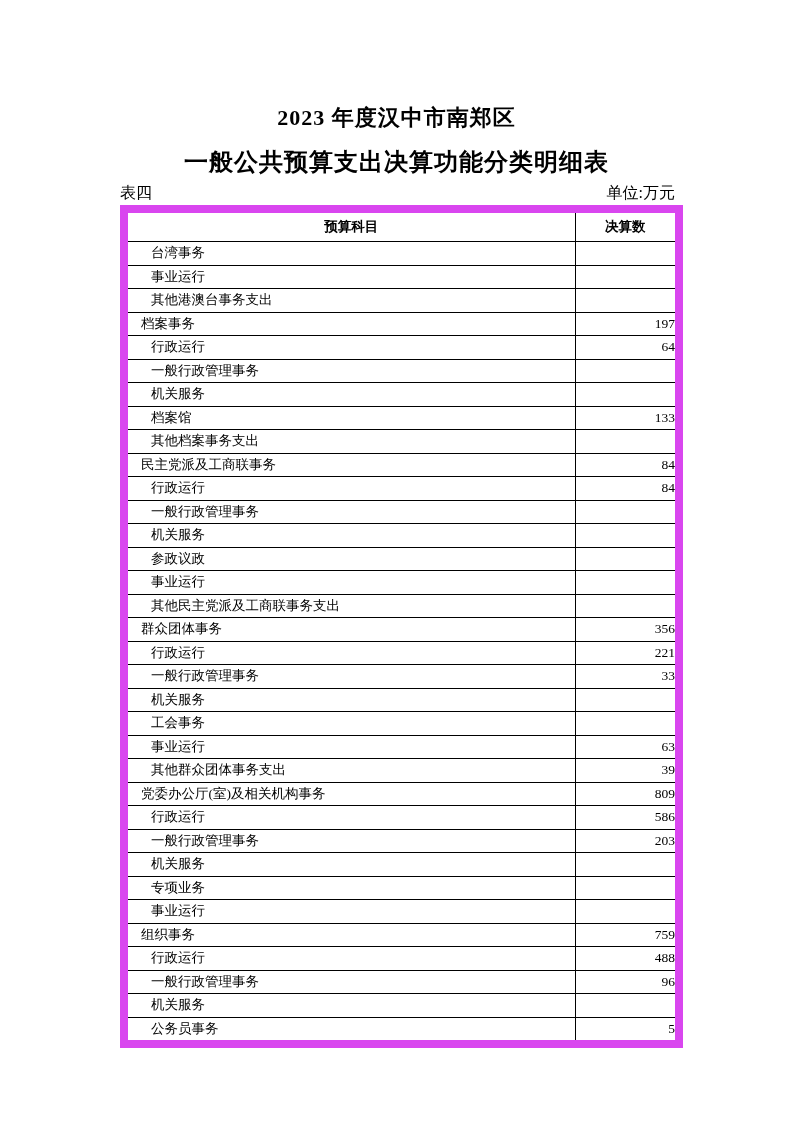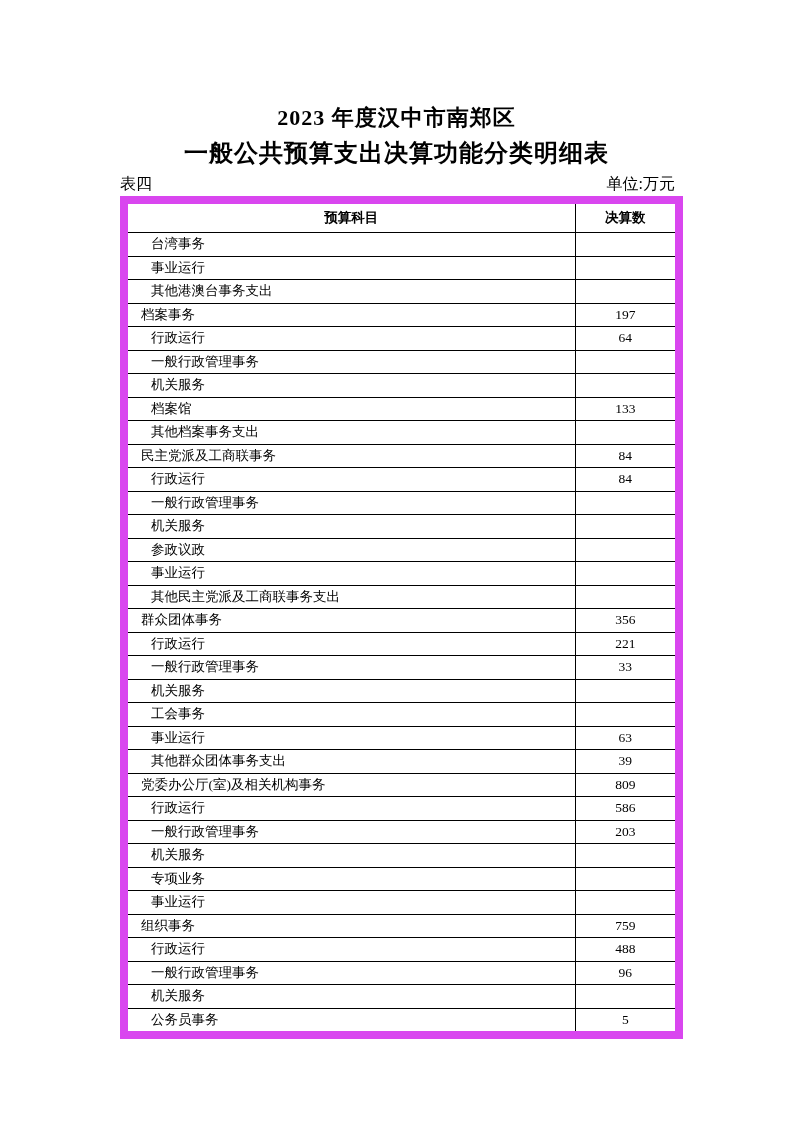--- a/index.html
+++ b/index.html
@@ -26,21 +26,21 @@
     font-weight: bold;
     letter-spacing: 1px;
   }
   .title-line1 {
     font-size: 22px;
     line-height: 26px;
   }
   .title-line2 {
     font-size: 24px;
     line-height: 28px;
-    margin-top: 8px;
+    margin-top: 17px;
   }
   .meta-row {
     width: 555px;
     margin: 9px 0 4px 120px;
     display: flex;
     justify-content: space-between;
     align-items: flex-end;
     font-size: 16px;
     line-height: 16px;
   }
@@ -67,21 +67,21 @@
     font-weight: bold;
     text-align: center;
   }
   table.budget td {
     height: 22.5px;
     line-height: 22.5px;
   }
   td.subject.lvl1 { padding-left: 13px; }
   td.subject.lvl2 { padding-left: 23px; }
   td.value {
-    text-align: center;
+    text-align: right;
     padding-right: 3px;
   }
 </style>
 </head>
 <body>
 
 <div class="page">
 
   <div class="title title-line1">2023 年度汉中市南郑区</div>
 

